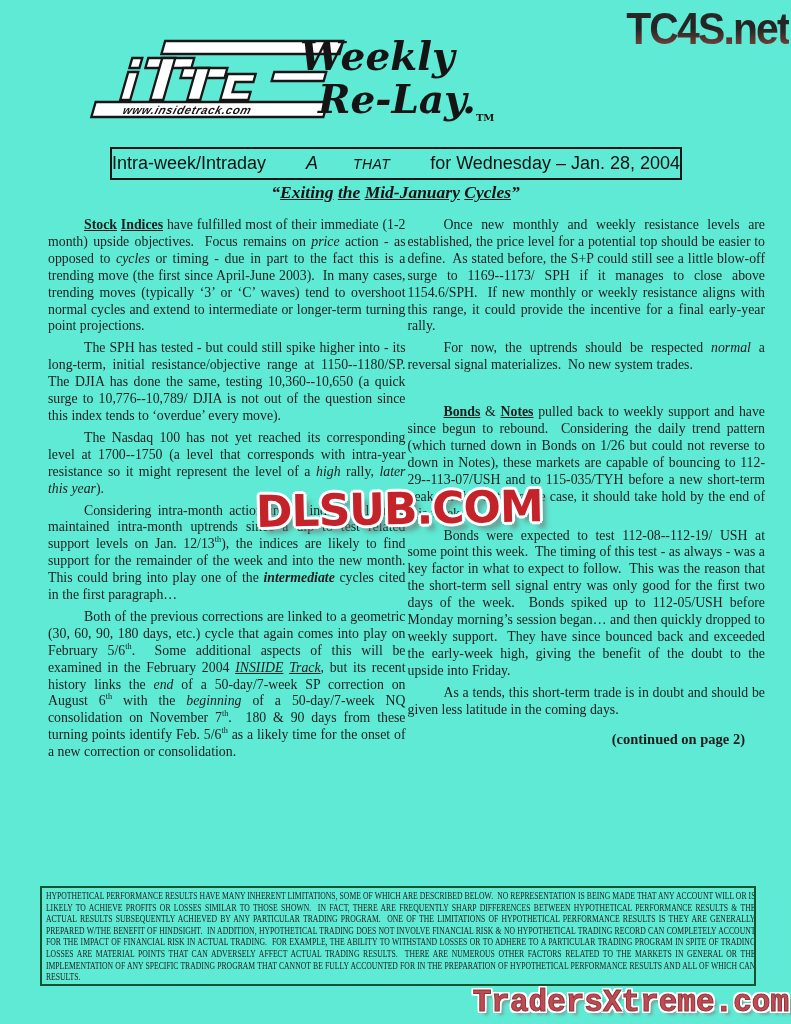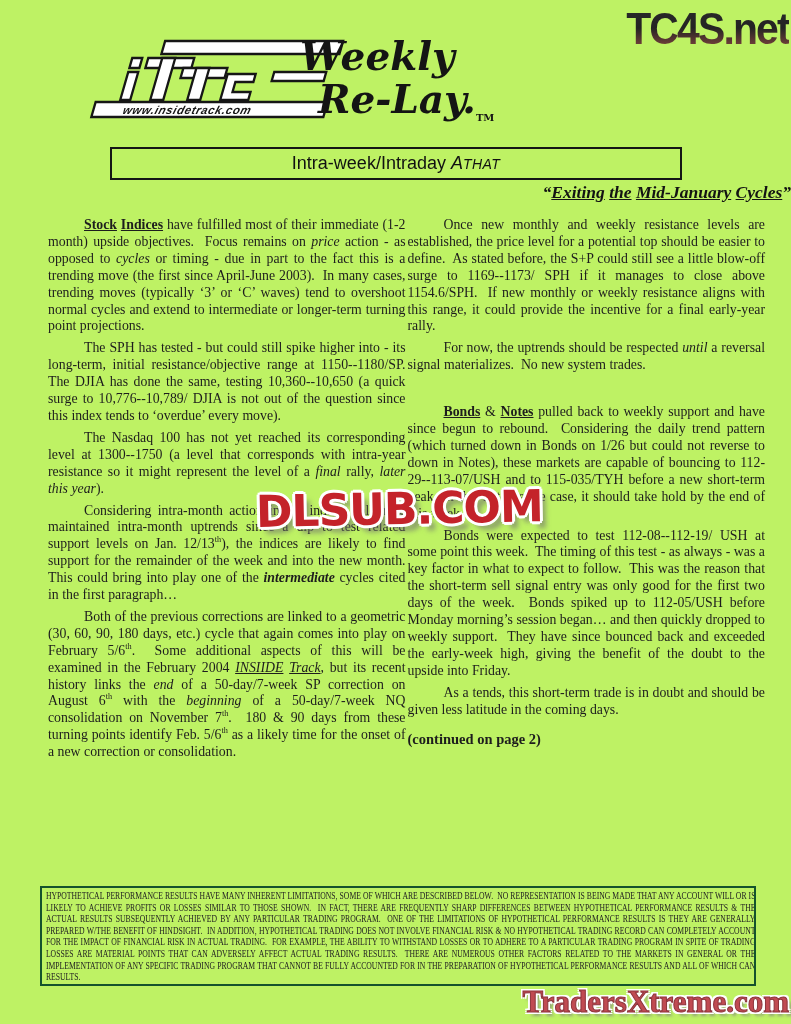--- a/index.html
+++ b/index.html
@@ -1,52 +1,52 @@
 <!DOCTYPE html>
 <html style="--watermark-red: #c4232a; --footer-red: #c04b52; --tc4s-top: #2b2b2b; --tc4s-bottom: #7d453d; --body-text: #1d1d1d;"><head>
 <meta charset="utf-8">
 <style>
   html,body{margin:0;padding:0;background:#888;}
-  #page{position:relative;width:791px;height:1024px;background:#bef264;overflow:hidden;
+  #page{position:relative;width:791px;height:1024px;background:#5eead4;overflow:hidden;
         font-family:"Liberation Serif",serif;color:var(--body-text,#1d1d1d);margin:0 auto;}
 
   
   .tc4s{position:absolute;top:4px;right:2px;
         font-family:"Liberation Sans",sans-serif;font-weight:bold;font-size:44px;letter-spacing:-2px;
         transform:scaleX(.93);transform-origin:right top;
         background:linear-gradient(180deg,var(--tc4s-top,#2b2b2b) 0%,#232323 48%,var(--tc4s-bottom,#7d453d) 88%,#8a5148 100%);
         -webkit-background-clip:text;background-clip:text;color:transparent;}
 
   
   .masthead{position:absolute;left:62px;top:36px;width:470px;height:96px;}
   .logo-svg{position:absolute;left:0;top:2px;}
   .mh-line{position:absolute;font-family:"DejaVu Serif",serif;font-style:italic;font-weight:bold;
            font-size:39px;line-height:40px;color:#141414;white-space:nowrap;}
   .mh-1{left:238px;top:0px;}
   .mh-2{left:256px;top:43px;}
   .tm{font-size:10px;font-style:normal;font-weight:bold;vertical-align:-8px;letter-spacing:0;}
 
   
   .alert-bar{position:absolute;left:110px;top:147px;width:568px;height:29px;border:2px solid #151515;
-             display:flex;align-items:center;justify-content:center;
+             display:flex;align-items:center;justify-content:space-between;
              font-family:"Liberation Sans",sans-serif;font-size:18px;color:#111;white-space:pre;}
   .seg-ai{font-style:italic}
   .seg-asc{font-style:italic;font-size:78%;letter-spacing:.4px}
 
   
-  .headline{position:absolute;left:0;top:182px;width:100%;text-align:right;
+  .headline{position:absolute;left:0;top:182px;width:100%;text-align:center;
             font-weight:bold;font-style:italic;font-size:17.5px;color:#131313;}
 
   
   .columns{position:absolute;left:48px;top:217px;width:717px;display:flex;gap:2px;}
   .col{flex:1;min-width:0;}
   .para{margin:0 0 5px 0;font-size:13.8px;line-height:16.9px;text-align:justify;
         text-indent:36px;white-space:pre-wrap;}
   .gap-top{margin-top:30px;}
-  .continued{margin:13px 20px 0 0;font-weight:bold;text-align:left;font-size:14.5px;}
+  .continued{margin:13px 20px 0 0;font-weight:bold;text-align:right;font-size:14.5px;}
   .seg-i{font-style:italic}
   .seg-bi{font-weight:bold;font-style:italic}
   .seg-u{text-decoration:underline}
   .seg-bu{font-weight:bold;text-decoration:underline}
   .seg-iu{font-style:italic;text-decoration:underline}
   .seg-sup{vertical-align:super;font-size:60%;line-height:0}
 
   
   .wm-center{position:absolute;left:256px;top:483px;transform:rotate(-1.2deg);
              font-family:"DejaVu Sans",sans-serif;font-weight:900;font-size:44px;letter-spacing:-1px;
@@ -57,21 +57,21 @@
 
   
   .disclaimer{position:absolute;left:40px;top:886px;width:712px;height:96px;border:2px solid #14532d;
               overflow:hidden;}
   .disclaimer-inner{width:912px;transform:scaleX(.778);transform-origin:left top;
               padding:2px 5px;font-size:9.9px;line-height:11.6px;text-align:justify;color:#222;
               white-space:pre-wrap;}
 
   
   .wm-footer{position:absolute;right:2px;bottom:4px;
-             font-family:Liberation Serif, serif;font-weight:bold;font-size:31px;letter-spacing:0;
+             font-family:Liberation Mono, monospace;font-weight:bold;font-size:31px;letter-spacing:0;
              color:var(--footer-red,#c04b52);-webkit-text-stroke:1px #8c343b;white-space:nowrap;
              text-shadow:-2px -2px 0 #fff,2px -2px 0 #fff,-2px 2px 0 #fff,2px 2px 0 #fff,
                          0 -2px 0 #fff,0 2px 0 #fff,-2px 0 0 #fff,2px 0 0 #fff,
                          4px 4px 3px rgba(130,130,130,.7);}
 </style>
 </head>
 <body>
 
 <div id="page">
 
@@ -90,35 +90,35 @@
         <path d="M178,36 h-28 v26 h28 v-8 h-18 v-10 h18 z"></path>
         <rect x="196" y="34" width="52" height="9"></rect>
         <rect x="26" y="64" width="232" height="15"></rect>
       </g>
       <text x="124" y="76" text-anchor="middle" transform="skewX(-16) translate(22,0)" font-family="Liberation Sans, sans-serif" font-size="11.5" font-weight="bold" font-style="italic" letter-spacing="0.6" fill="#161616" stroke="none">www.insidetrack.com</text>
     </svg>
     <div class="mh-line mh-1">Weekly</div>
     <div class="mh-line mh-2"><span>Re-Lay.</span><span class="tm">TM</span></div>
   </div>
 
-  <div class="alert-bar"><span>Intra-week/Intraday </span><span class="seg-ai">A</span><span class="seg-asc">THAT</span></div>
+  <div class="alert-bar"><span>Intra-week/Intraday </span><span class="seg-ai">A</span><span class="seg-asc">THAT</span><span> for Wednesday – Jan. 28, 2004</span></div>
 
   <div class="headline"><span>“</span><span class="seg-u">Exiting</span><span> </span><span class="seg-u">the</span><span> </span><span class="seg-u">Mid-January</span><span> </span><span class="seg-u">Cycles</span><span>”</span></div>
 
   <div class="columns">
     <div class="col">
       <p class="para"><span class="seg-bu">Stock</span><span> </span><span class="seg-bu">Indices</span><span> have fulfilled most of their immediate (1-2 month) upside objectives.  Focus remains on </span><span class="seg-i">price</span><span> action - as opposed to </span><span class="seg-i">cycles</span><span> or timing - due in part to the fact this is a trending move (the first since April-June 2003).  In many cases, trending moves (typically ‘3’ or ‘C’ waves) tend to overshoot normal cycles and extend to intermediate or longer-term turning point projections.</span></p>
       <p class="para"><span>The SPH has tested - but could still spike higher into - its long-term, initial resistance/objective range at 1150--1180/SP.  The DJIA has done the same, testing 10,360--10,650 (a quick surge to 10,776--10,789/ DJIA is not out of the question since this index tends to ‘overdue’ every move).</span></p>
-      <p class="para"><span>The Nasdaq 100 has not yet reached its corresponding level at 1300--1750 (a level that corresponds with intra-year resistance so it might represent the level of a </span><span class="seg-i">final</span><span> rally, </span><span class="seg-i">later this year</span><span>).</span></p>
+      <p class="para"><span>The Nasdaq 100 has not yet reached its corresponding level at 1700--1750 (a level that corresponds with intra-year resistance so it might represent the level of a </span><span class="seg-i">high</span><span> rally, </span><span class="seg-i">later this year</span><span>).</span></p>
       <p class="para"><span>Considering intra-month action in the indices (all have maintained intra-month uptrends since a dip to test related support levels on Jan. 12/13</span><span class="seg-sup">th</span><span>), the indices are likely to find support for the remainder of the week and into the new month.  This could bring into play one of the </span><span class="seg-bi">intermediate</span><span> cycles cited in the first paragraph…</span></p>
       <p class="para"><span>Both of the previous corrections are linked to a geometric (30, 60, 90, 180 days, etc.) cycle that again comes into play on February 5/6</span><span class="seg-sup">th</span><span>.  Some additional aspects of this will be examined in the February 2004 </span><span class="seg-iu">INSIIDE</span><span> </span><span class="seg-iu">Track</span><span>, but its recent history links the </span><span class="seg-i">end</span><span> of a 50-day/7-week SP correction on August 6</span><span class="seg-sup">th</span><span> with the </span><span class="seg-i">beginning</span><span> of a 50-day/7-week NQ consolidation on November 7</span><span class="seg-sup">th</span><span>.  180 &amp; 90 days from these turning points identify Feb. 5/6</span><span class="seg-sup">th</span><span> as a likely time for the onset of a new correction or consolidation.</span></p>
     </div>
     <div class="col">
       <p class="para"><span>Once new monthly and weekly resistance levels are established, the price level for a potential top should be easier to define.  As stated before, the S+P could still see a little blow-off surge to 1169--1173/ SPH if it manages to close above 1154.6/SPH.  If new monthly or weekly resistance aligns with this range, it could provide the incentive for a final early-year rally.</span></p>
-      <p class="para"><span>For now, the uptrends should be respected </span><span class="seg-i">until</span><span> a reversal signal materializes.  No new system trades.</span></p>
+      <p class="para"><span>For now, the uptrends should be respected </span><span class="seg-i">normal</span><span> a reversal signal materializes.  No new system trades.</span></p>
       <p class="para gap-top"><span class="seg-bu">Bonds</span><span> &amp; </span><span class="seg-bu">Notes</span><span> pulled back to weekly support and have since begun to rebound.  Considering the daily trend pattern (which turned down in Bonds on 1/26 but could not reverse to down in Notes), these markets are capable of bouncing to 112-29--113-07/USH and to 115-035/TYH before a new short-term peak.  If this is to be the case, it should take hold by the end of this week.</span></p>
       <p class="para"><span>Bonds were expected to test 112-08--112-19/ USH at some point this week.  The timing of this test - as always - was a key factor in what to expect to follow.  This was the reason that the short-term sell signal entry was only good for the first two days of the week.  Bonds spiked up to 112-05/USH before Monday morning’s session began… and then quickly dropped to weekly support.  They have since bounced back and exceeded the early-week high, giving the benefit of the doubt to the upside into Friday.</span></p>
       <p class="para"><span>As a tends, this short-term trade is in doubt and should be given less latitude in the coming days.</span></p>
       <p class="continued">(continued on page 2)</p>
     </div>
   </div>
 
   <div class="wm-center">DLSUB.COM</div>
 
   <div class="disclaimer">

